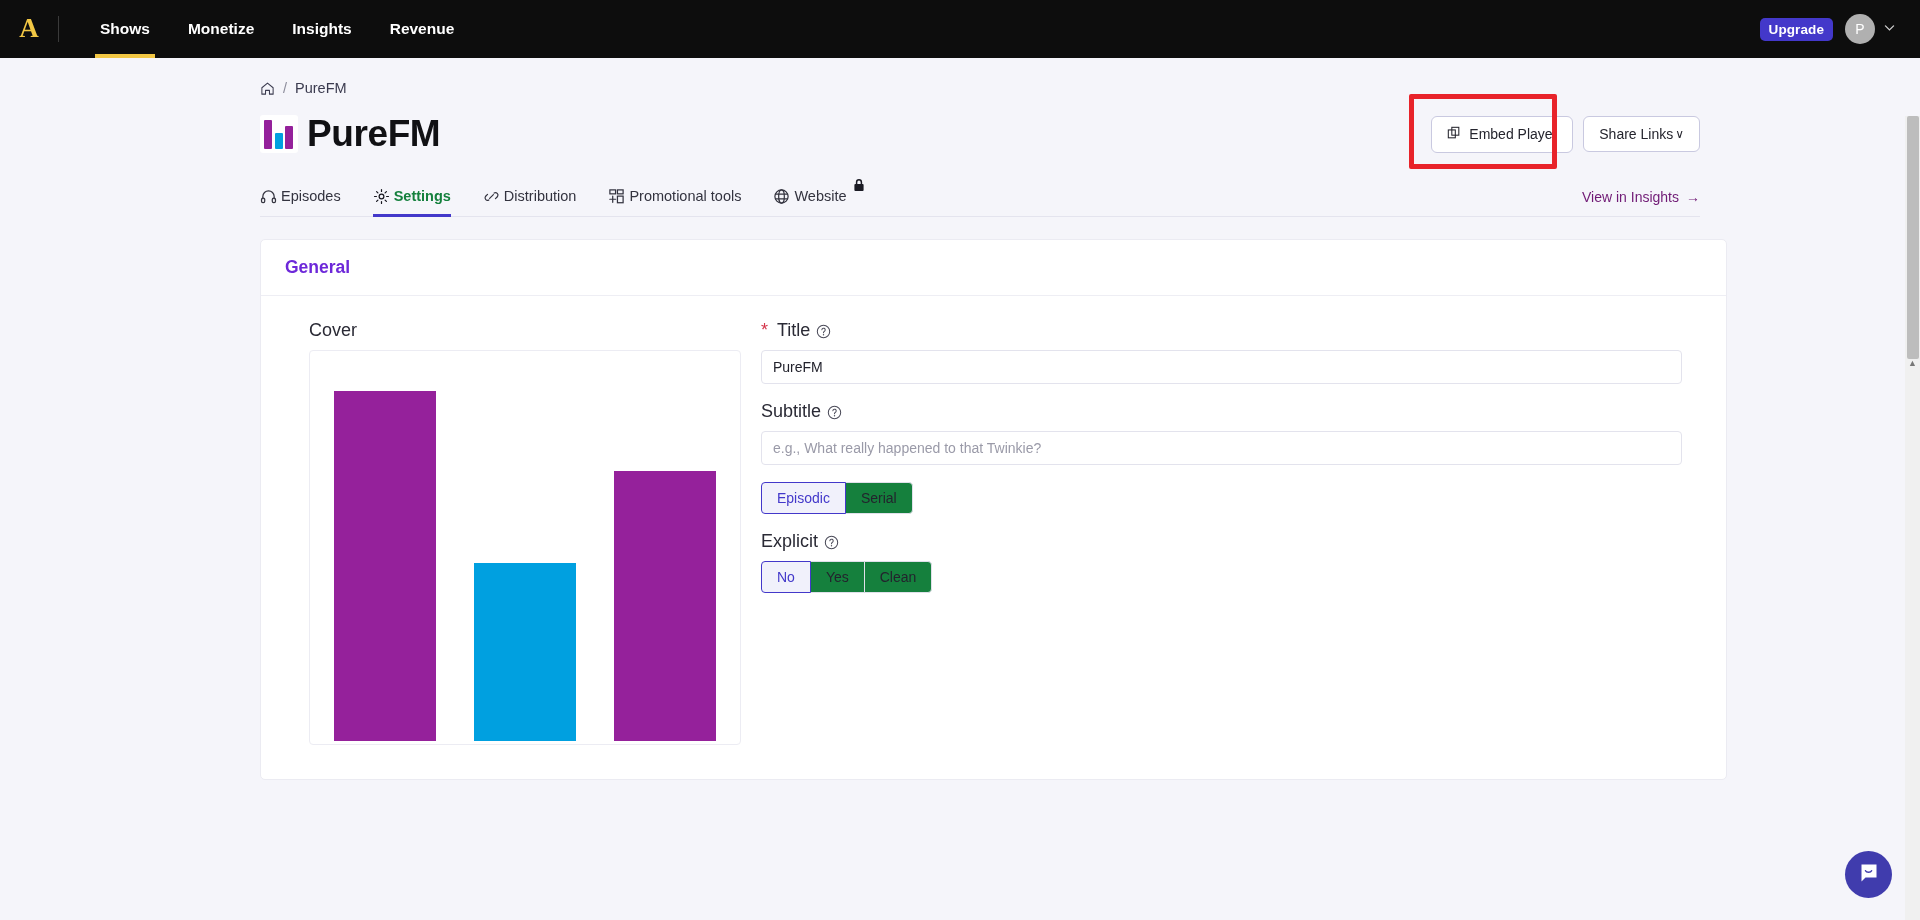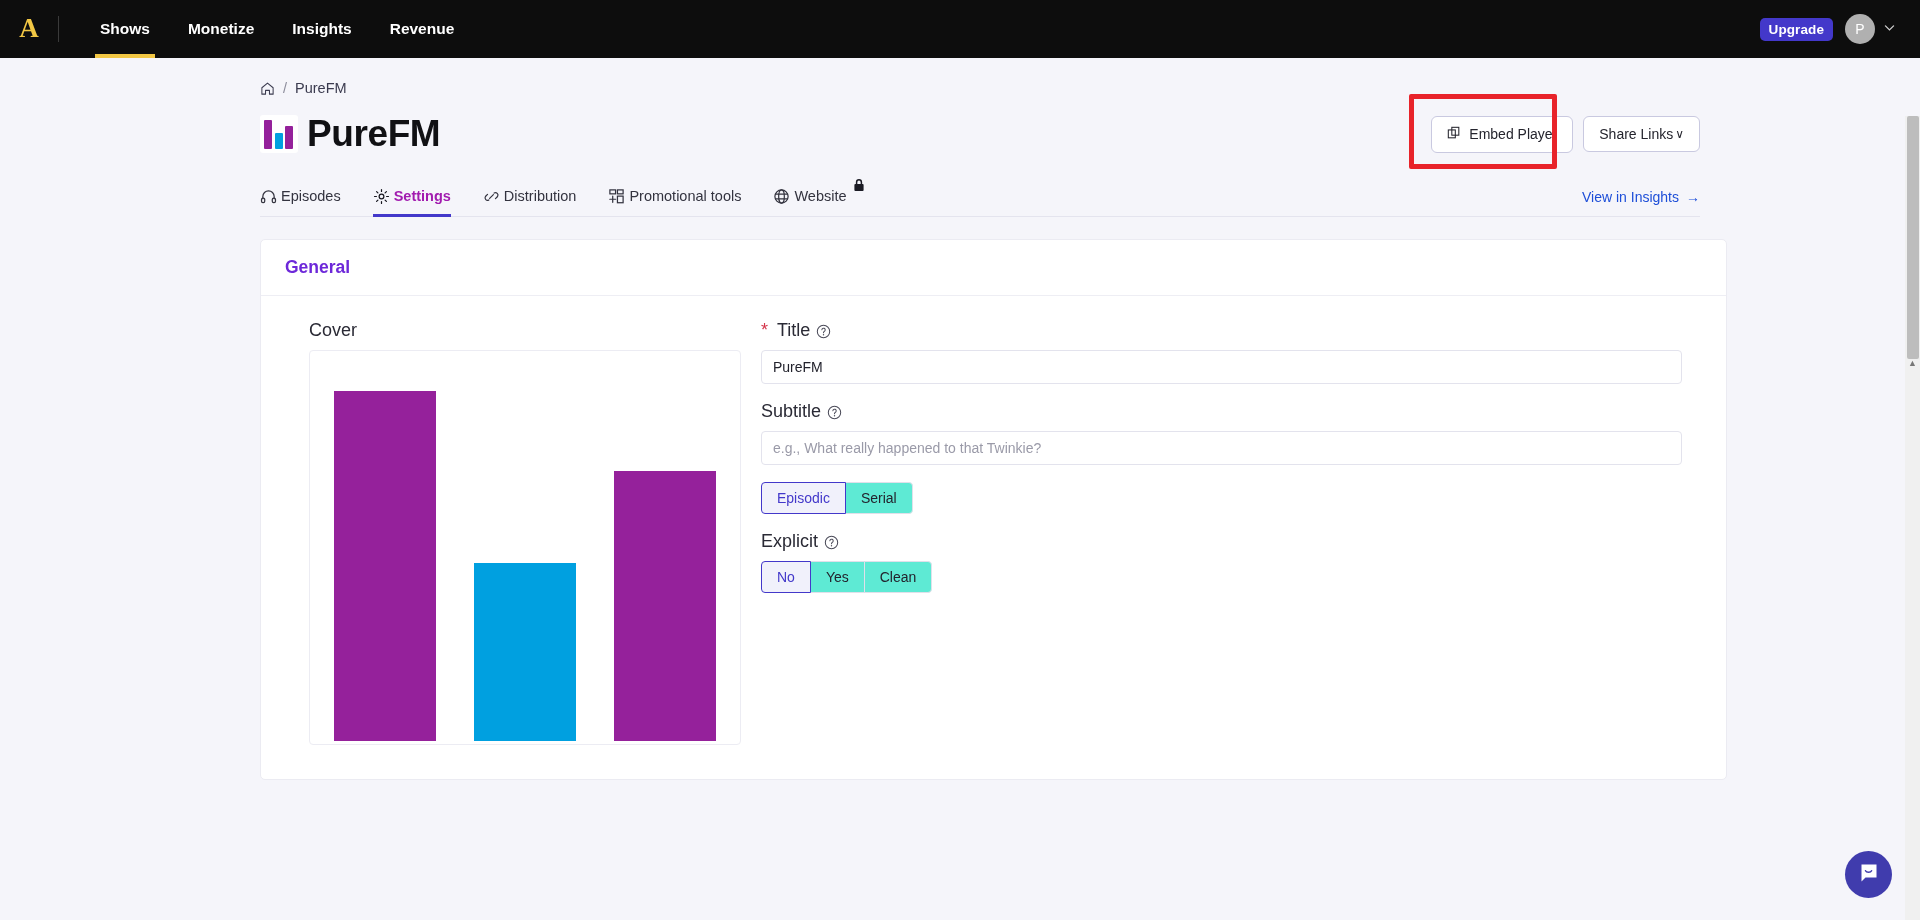--- a/index.html
+++ b/index.html
@@ -84,29 +84,29 @@
   
   .tabs-row {
     display: flex; align-items: flex-end; margin-top: 16px;
     border-bottom: 1px solid #e4e4ee; height: 40px;
   }
   .tab {
     display: flex; align-items: flex-start; gap: 4px; padding: 0 18px 11px 0;
     margin-right: 14px; font-size: 14.5px; color: #33333f; cursor: pointer;
     position: relative; white-space: nowrap;
   }
-  .tab.active { color: #a21caf; font-weight: 700; }
+  .tab.active { color: #15803d; font-weight: 700; }
   .tab.active::after {
     content: ""; position: absolute; left: 0; right: 18px; bottom: -1px;
     height: 3px; background: #4338ca;
   }
   .tab-ico { width: 17px; height: 17px; display: inline-block; flex: none; }
   .lock-sup { margin-left: 2px; margin-top: -10px; }
   .view-insights {
-    margin-left: auto; font-size: 14px; color: #1d4ed8; cursor: pointer;
+    margin-left: auto; font-size: 14px; color: #701a75; cursor: pointer;
     padding-bottom: 11px; display: flex; align-items: center; gap: 7px;
   }
 
   
   .card {
     background: #fff; border: 1px solid #ebebf2; border-radius: 5px;
     margin-top: 22px; width: 1467px;
   }
   .card-head {
     padding: 17px 24px; font-size: 17.5px; font-weight: bold; color: #6d28d9;
@@ -130,21 +130,21 @@
   .text-input {
     width: 100%; height: 34px; border: 1px solid #e3e3ed; border-radius: 4px;
     font-size: 14px; color: #22222c; padding: 0 11px; outline: none;
     font-family: "Liberation Sans", sans-serif; background: #fff;
   }
   .text-input::placeholder { color: #9a9aa8; }
 
   .seg { display: flex; }
   .seg button {
     font-family: "Liberation Sans", sans-serif; font-size: 14px;
-    background: #5eead4; border: 1px solid #e0e0ea; color: #23232d;
+    background: #15803d; border: 1px solid #e0e0ea; color: #23232d;
     padding: 7px 15px; cursor: pointer; margin-left: -1px;
   }
   .seg button:first-child { margin-left: 0; border-radius: 4px 0 0 4px; }
   .seg button:last-child { border-radius: 0 4px 4px 0; }
   .seg button.on {
     background: #f1f1fb; border-color: #4338ca; color: #4338ca; position: relative; z-index: 2;
   }
 
   .save-card { background: #fff; border: 1px solid #ebebf2; border-radius: 5px; margin-top: 14px; width: 1467px; height: 96px; position: relative; }
   .btn-save {

